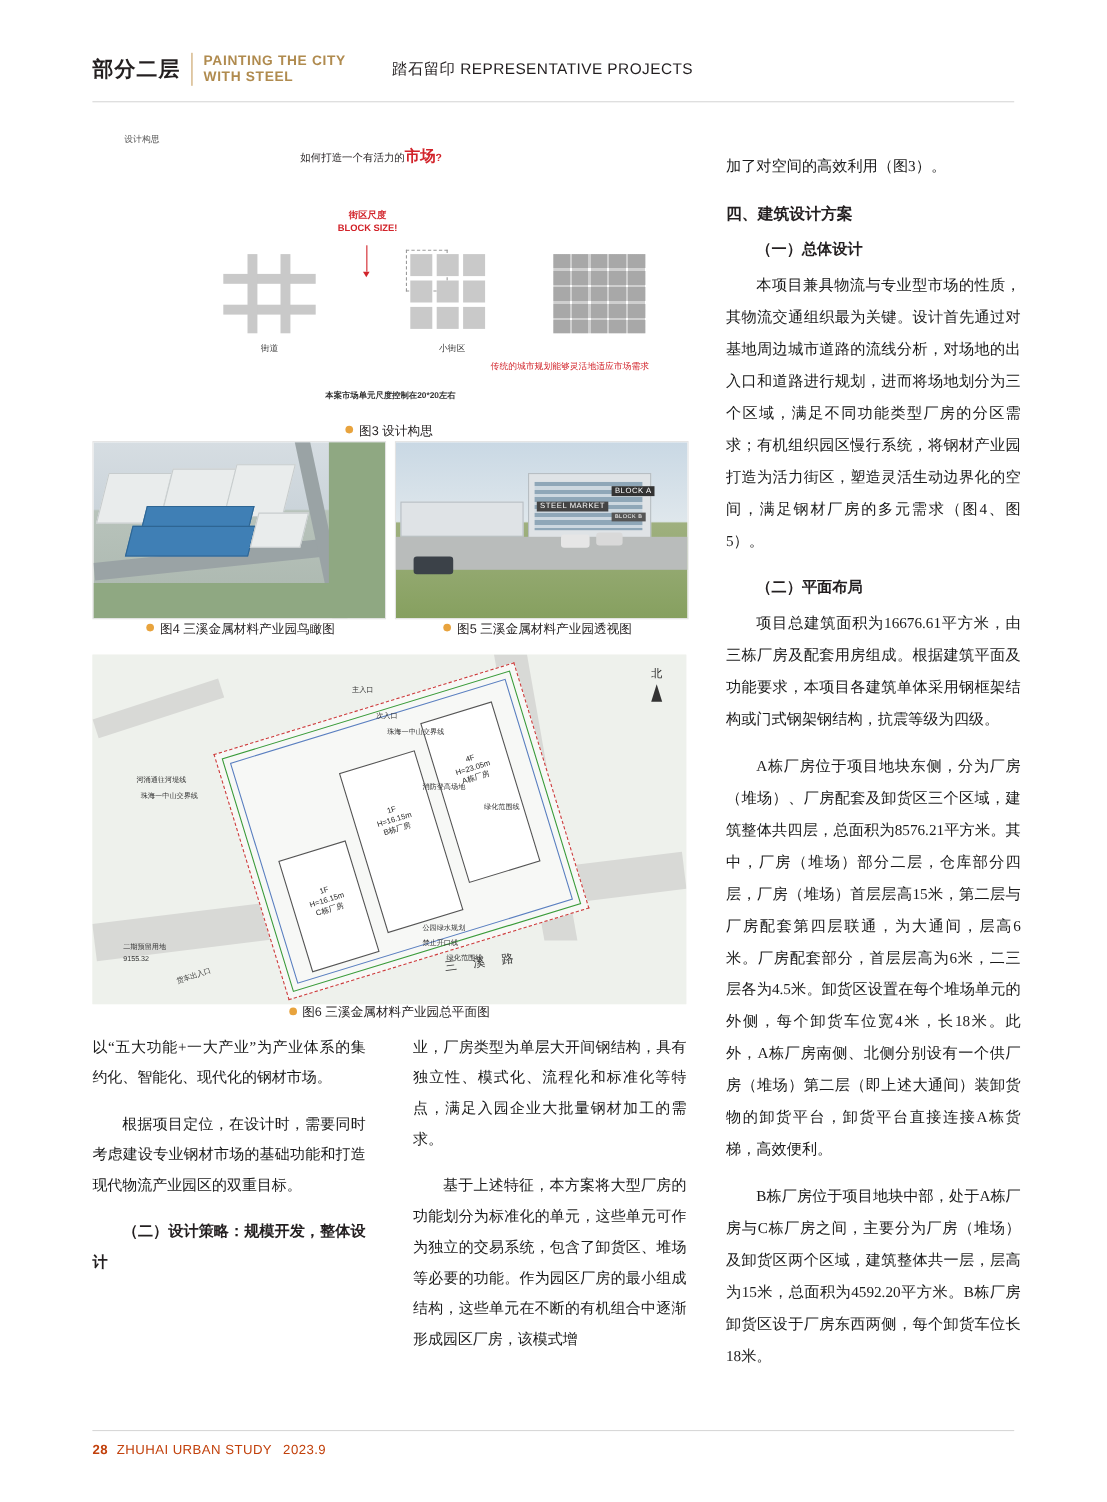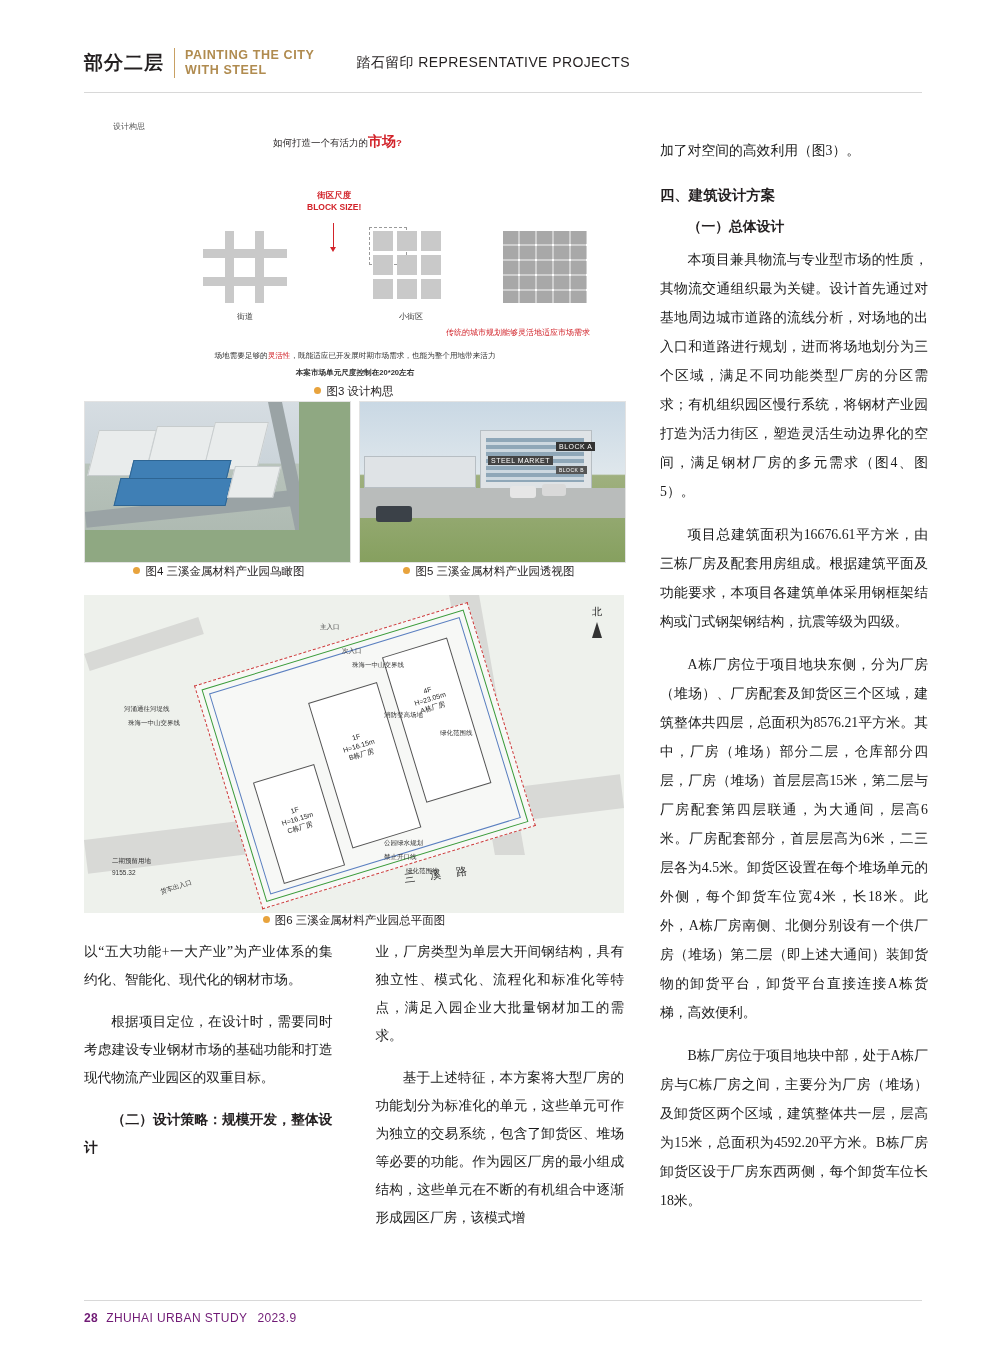--- a/index.html
+++ b/index.html
@@ -442,21 +442,21 @@
     right: 84px;
     bottom: 64px;
     height: 1px;
     background: #d8d8d8;
   }
   .footer {
     position: absolute;
     left: 84px;
     bottom: 40px;
     font-size: 12px;
-    color: #701a75;
+    color: #c2410c;
     letter-spacing: .4px;
   }
   .footer .pg { font-weight: bold; margin-right: 8px; }
 </style>
 </head>
 <body>
 
 <div class="page">
 
   <div class="header">
@@ -511,23 +511,20 @@
           <div class="d-cap">小街区</div>
         </div>
 
         <div class="d-item" style="left:418px; top:8px;">
           <div class="grid-fine"></div>
         </div>
         <div class="d-cap red" style="position:absolute; left:326px; top:96px; width:214px; text-align:center;">传统的城市规划能够灵活地适应市场需求</div>
       </div>
 
       <div class="fig3-note">
-        <div>
-          <span>场地需要足够的</span><span class="red">灵活性</span><span>，既能适应已开发展时期市场需求，也能为整个用地带来活力</span>
-        </div>
         <div style="margin-top:4px;font-weight:bold">本案市场单元尺度控制在20*20左右</div>
       </div>
     </div>
     <div class="fig-caption">
       <span class="dot"></span><span>图3 设计构思</span>
     </div>
 
     <div class="fig45">
       <div class="photo left">
         <div class="aerial">
@@ -628,20 +625,21 @@
         <p class="body indent">基于上述特征，本方案将大型厂房的功能划分为标准化的单元，这些单元可作为独立的交易系统，包含了卸货区、堆场等必要的功能。作为园区厂房的最小组成结构，这些单元在不断的有机组合中逐渐形成园区厂房，该模式增</p>
       </div>
     </div>
   </div>
 
   <div class="col-right">
     <p class="body">加了对空间的高效利用（图3）。</p>
     <h2 class="sec">四、建筑设计方案</h2>
     <h3 class="sub">（一）总体设计</h3>
     <p class="body indent">本项目兼具物流与专业型市场的性质，其物流交通组织最为关键。设计首先通过对基地周边城市道路的流线分析，对场地的出入口和道路进行规划，进而将场地划分为三个区域，满足不同功能类型厂房的分区需求；有机组织园区慢行系统，将钢材产业园打造为活力街区，塑造灵活生动边界化的空间，满足钢材厂房的多元需求（图4、图5）。</p>
+    <h3 class="sub">（二）平面布局</h3>
     <p class="body indent">项目总建筑面积为16676.61平方米，由三栋厂房及配套用房组成。根据建筑平面及功能要求，本项目各建筑单体采用钢框架结构或门式钢架钢结构，抗震等级为四级。</p>
     <p class="body indent">A栋厂房位于项目地块东侧，分为厂房（堆场）、厂房配套及卸货区三个区域，建筑整体共四层，总面积为8576.21平方米。其中，厂房（堆场）部分二层，仓库部分四层，厂房（堆场）首层层高15米，第二层与厂房配套第四层联通，为大通间，层高6米。厂房配套部分，首层层高为6米，二三层各为4.5米。卸货区设置在每个堆场单元的外侧，每个卸货车位宽4米，长18米。此外，A栋厂房南侧、北侧分别设有一个供厂房（堆场）第二层（即上述大通间）装卸货物的卸货平台，卸货平台直接连接A栋货梯，高效便利。</p>
     <p class="body indent">B栋厂房位于项目地块中部，处于A栋厂房与C栋厂房之间，主要分为厂房（堆场）及卸货区两个区域，建筑整体共一层，层高为15米，总面积为4592.20平方米。B栋厂房卸货区设于厂房东西两侧，每个卸货车位长18米。</p>
   </div>
 
   <div class="footer-rule"></div>
   <div class="footer">
     <span class="pg">28</span><span>ZHUHAI URBAN STUDY</span><span style="margin-left:10px">2023.9</span>
   </div>
 

